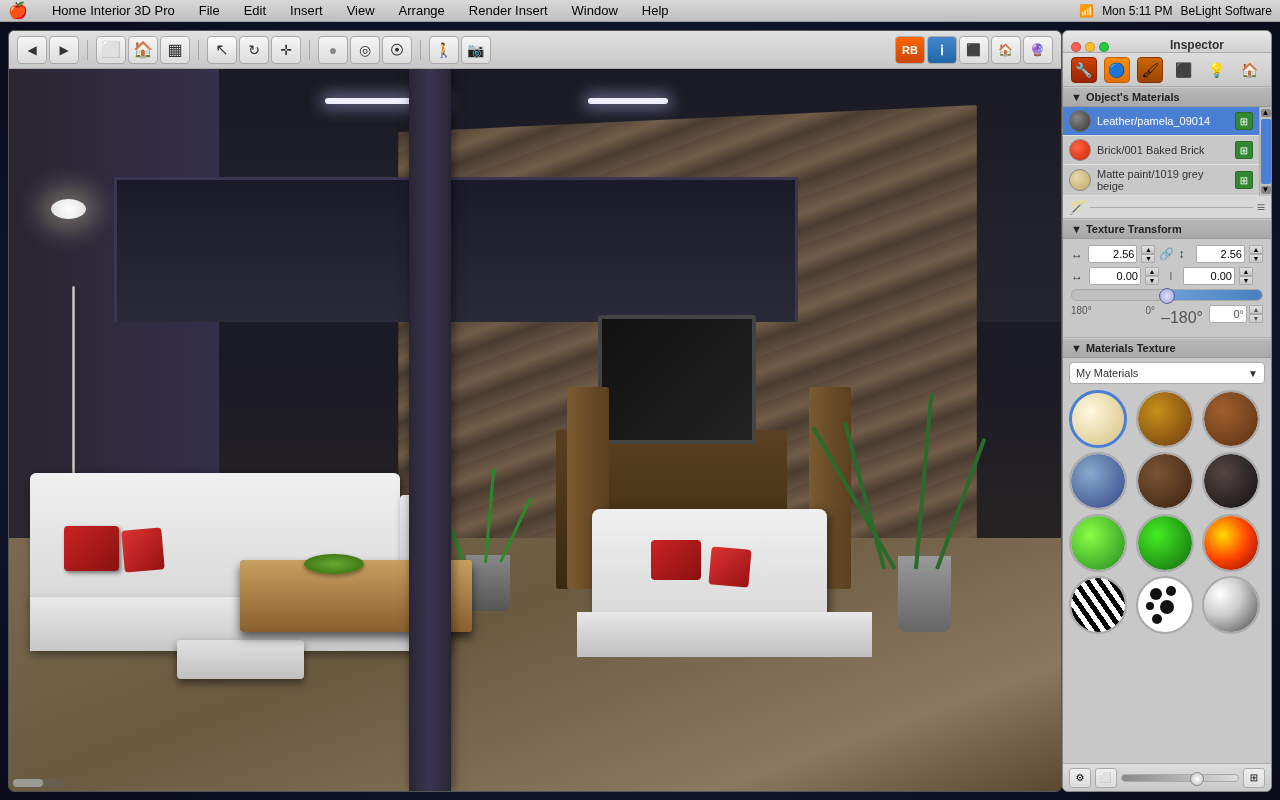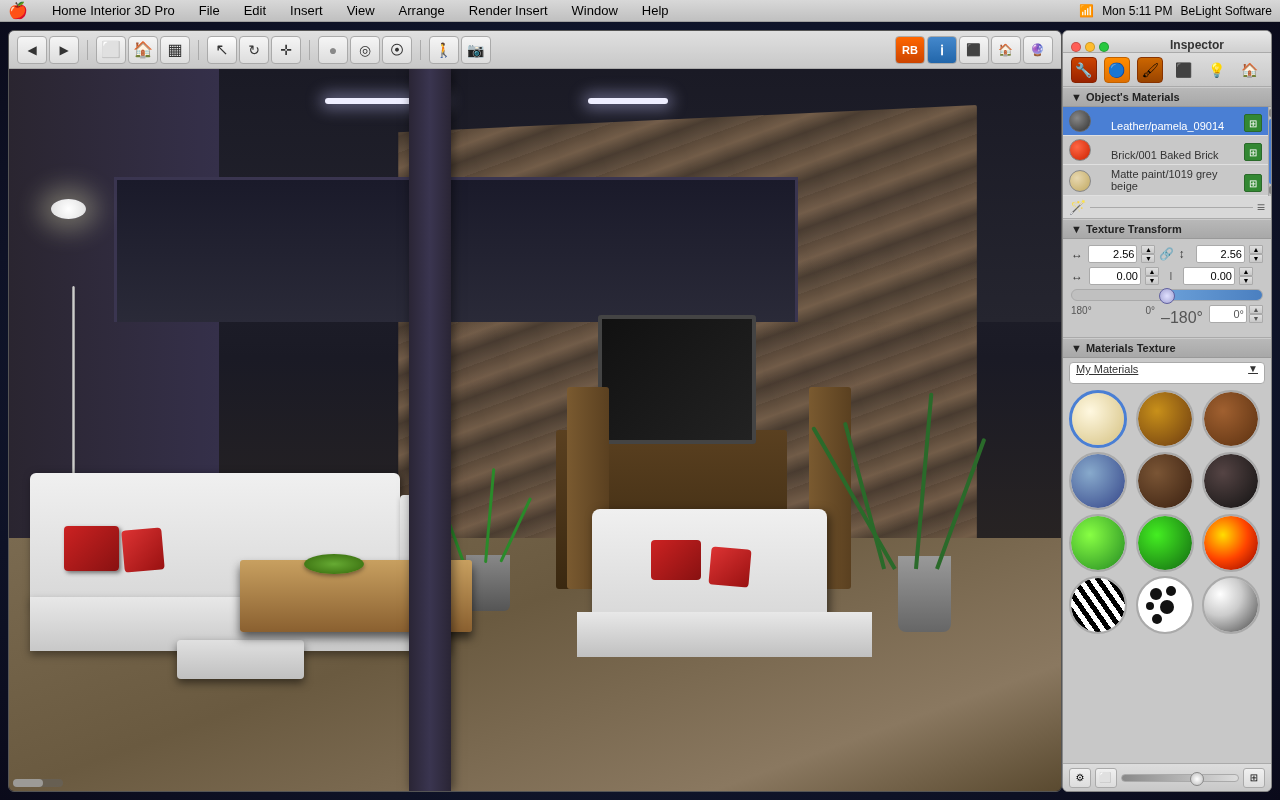--- a/index.html
+++ b/index.html
@@ -189,23 +189,23 @@
       font-weight: 600;
       color: #222;
       border-top: 1px solid #ccc;
       border-bottom: 1px solid #999;
       display: flex;
       align-items: center;
       gap: 4px;
     }
     .material-item {
       display: flex;
-      align-items: flex-end;
+      align-items: center;
       padding: 3px 6px;
-      gap: 20px;
+      gap: 6px;
       border-bottom: 1px solid #e0e0e0;
       cursor: pointer;
       font-size: 11px;
       color: #333;
       position: relative;
     }
     .material-item:first-child {
       background: #4a7fd4;
       color: white;
     }
@@ -323,26 +323,26 @@
 
     
     .gallery-section { padding: 4px 6px; }
     .gallery-dropdown {
       width: 100%;
       height: 22px;
       background: white;
       border: 1px solid #aaa;
       border-radius: 4px;
       display: flex;
+      align-items: center;
       padding: 0 6px;
       font-size: 11px;
       color: #333;
       cursor: pointer;
       margin-bottom: 6px;
-      text-decoration: underline;
     }
     .gallery-dropdown-arrow { margin-left: auto; font-size: 10px; }
     .gallery-grid {
       display: grid;
       grid-template-columns: repeat(3, 1fr);
       gap: 4px;
     }
     .gallery-item {
       width: 58px; height: 58px;
       border-radius: 50%;

